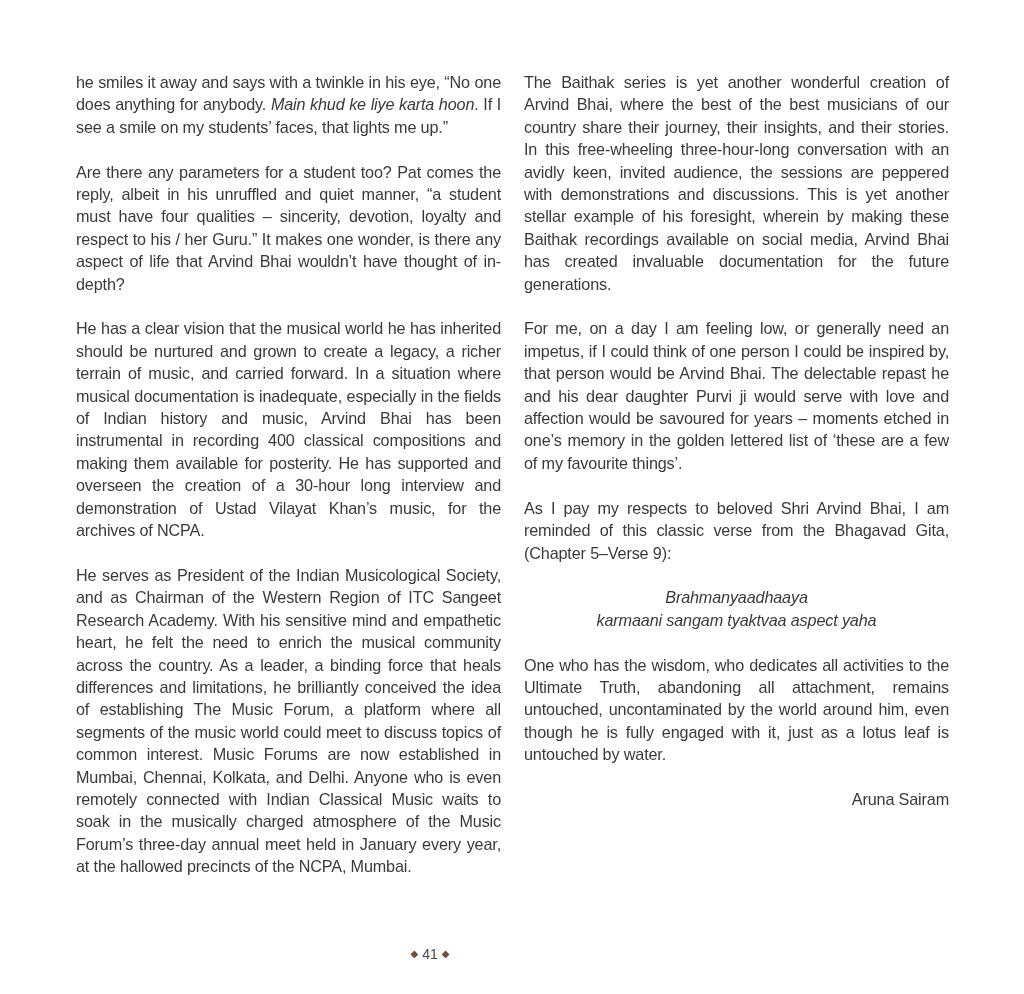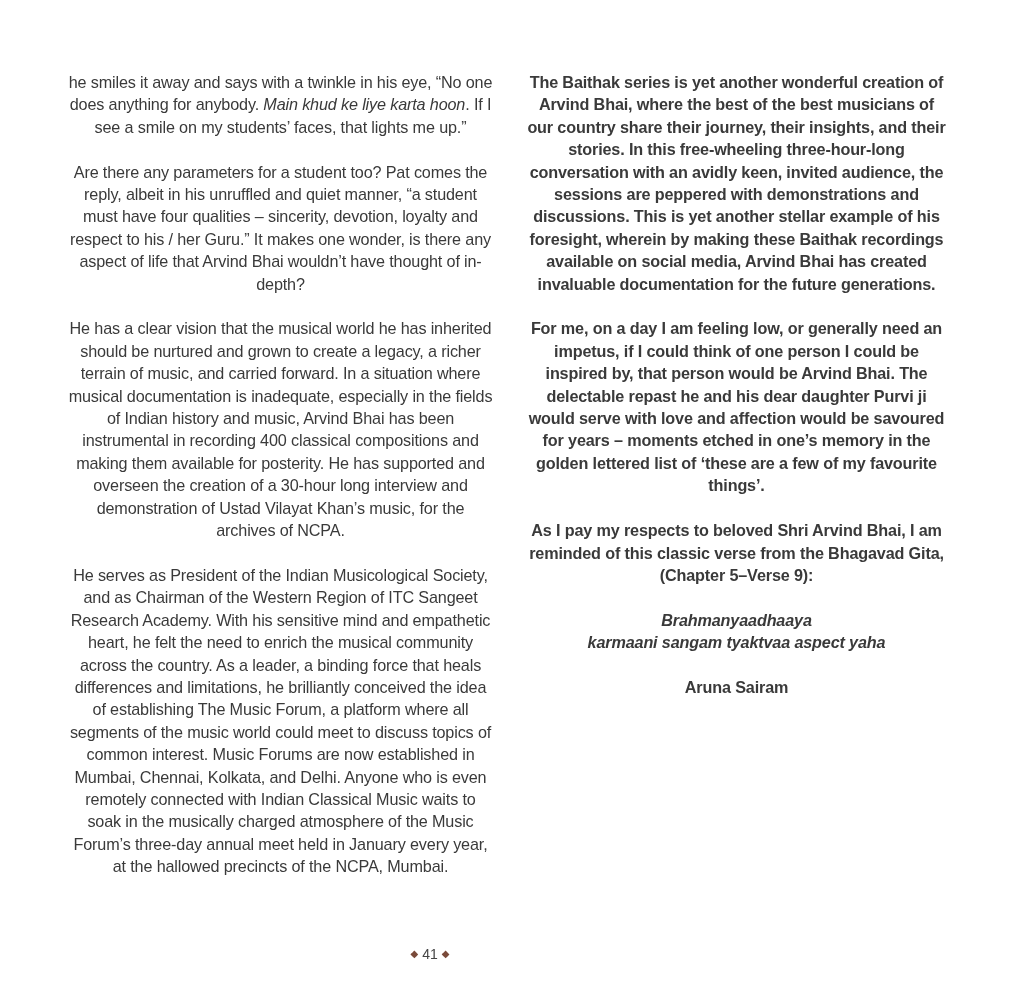--- a/index.html
+++ b/index.html
@@ -1,22 +1,22 @@
 <!DOCTYPE html>
 <html><head>
   <meta charset="utf-8">
   <style>
     html, body { margin: 0; padding: 0; background: #ffffff; }
     body { width: 1024px; height: 994px; position: relative; overflow: hidden;
            font-family: "Liberation Sans", "DejaVu Sans", sans-serif; color: #3a3a3a; }
     .col { position: absolute; top: 71px; width: 425px; font-size: 16.2px; line-height: 22.4px;
            text-align: justify; letter-spacing: -0.15px; }
-    .col.left { left: 68px; }
-    .col.right { left: 524px; font-weight: bold; }
-    .col p { margin: 0 0 22.4px 0; text-align: center; }
+    .col.left { left: 76px; }
+    .col.right { left: 524px; }
+    .col p { margin: 0 0 22.4px 0; }
     .verse { text-align: center; font-style: italic; margin: 0 0 22.4px 0; }
     .verse div { text-align: center; }
     .sig { text-align: right; margin: 0; }
     .page-num { position: absolute; top: 946px; left: 0; width: 860px; text-align: center;
                 font-size: 14px; color: #444; }
     .diamond { color: #7a4a3a; font-size: 10px; vertical-align: 2px; margin: 0 4px; }
     em { font-style: italic; }
   </style>
 </head>
 <body>
@@ -29,18 +29,19 @@
 </div>
 
 <div class="col right">
   <p>The Baithak series is yet another wonderful creation of Arvind Bhai, where the best of the best musicians of our country share their journey, their insights, and their stories. In this free-wheeling three-hour-long conversation with an avidly keen, invited audience, the sessions are peppered with demonstrations and discussions. This is yet another stellar example of his foresight, wherein by making these Baithak recordings available on social media, Arvind Bhai has created invaluable documentation for the future generations.</p>
   <p>For me, on a day I am feeling low, or generally need an impetus, if I could think of one person I could be inspired by, that person would be Arvind Bhai. The delectable repast he and his dear daughter Purvi ji would serve with love and affection would be savoured for years – moments etched in one’s memory in the golden lettered list of ‘these are a few of my favourite things’.</p>
   <p>As I pay my respects to beloved Shri Arvind Bhai, I am reminded of this classic verse from the Bhagavad Gita, (Chapter 5–Verse 9):</p>
   <div class="verse">
     <div>Brahmanyaadhaaya</div>
     <div>karmaani sangam tyaktvaa aspect yaha</div>
   </div>
+  <p>One who has the wisdom, who dedicates all activities to the Ultimate Truth, abandoning all attachment, remains untouched, uncontaminated by the world around him, even though he is fully engaged with it, just as a lotus leaf is untouched by water.</p>
   <p class="sig">Aruna Sairam</p>
 </div>
 
 <div class="page-num">
   <span class="diamond">◆</span><span>41</span><span class="diamond">◆</span>
 </div>
 
 </body></html>

